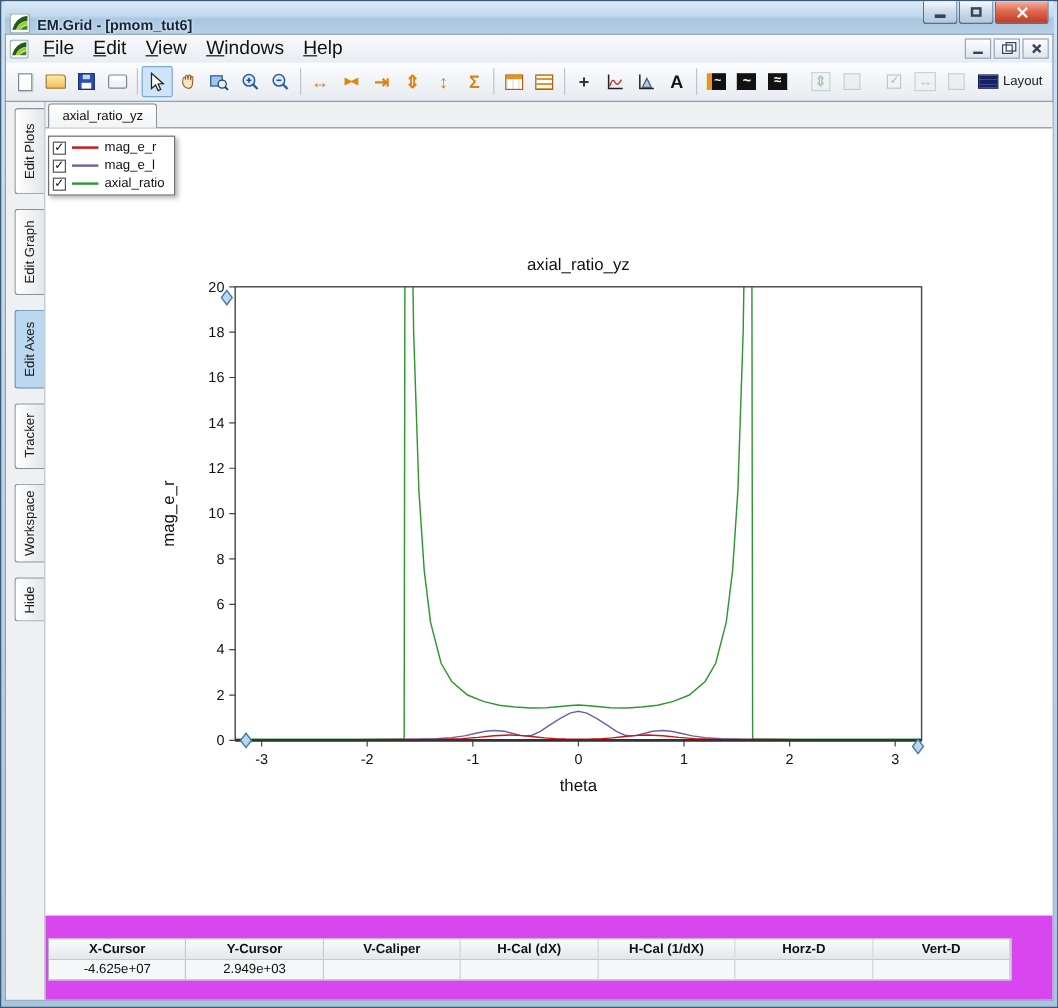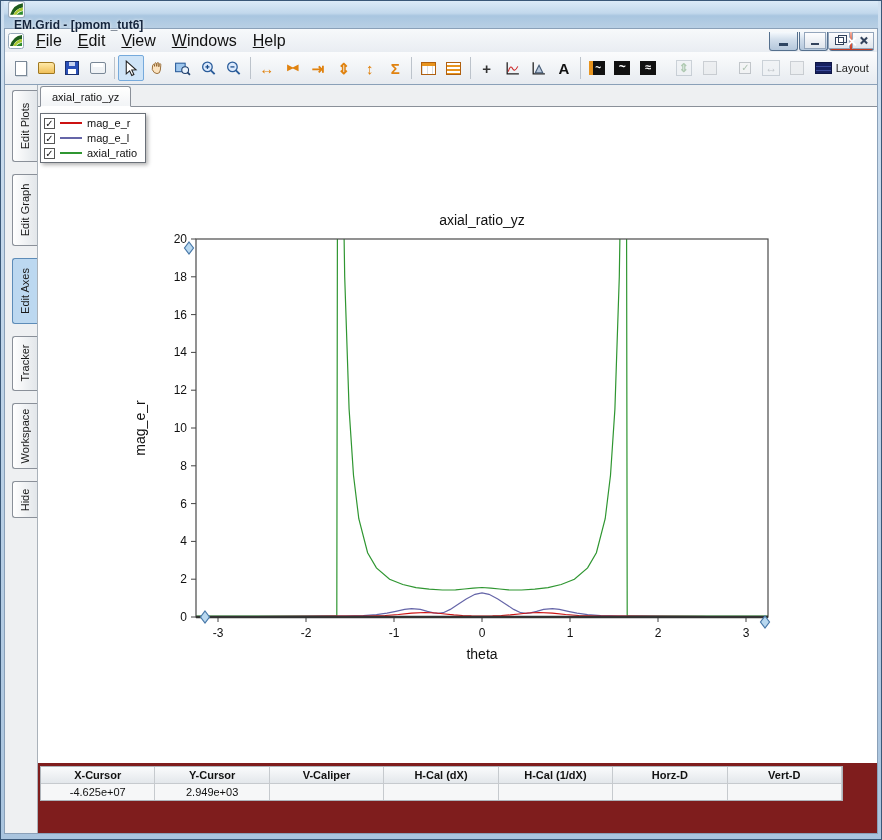--- a/index.html
+++ b/index.html
@@ -1,21 +1,21 @@
 <!DOCTYPE html>
 <html><head>
 <meta charset="utf-8">
 <style>
   html,body{margin:0;padding:0;background:#9aa4ae;font-family:"Liberation Sans",sans-serif;}
   *{box-sizing:border-box;}
   .window{position:relative;width:882px;height:840px;border:1px solid #3a5878;
     background:linear-gradient(#cfe0f0,#a9c4de);padding:0 3px 3px;overflow:hidden;}
   
-  .titlebar{height:27px;display:flex;align-items:flex-start;padding:0 4px;
-    background:linear-gradient(180deg,#dcebf8 0%,#c2d8ec 45%,#a9c6e0 55%,#b8cfe4 100%);flex-direction:column;}
+  .titlebar{height:27px;display:flex;align-items:flex-end;padding:0 4px;
+    background:linear-gradient(180deg,#dcebf8 0%,#c2d8ec 45%,#a9c6e0 55%,#b8cfe4 100%);}
   .app-icon{width:17px;height:17px;flex:0 0 auto;}
   .title-text{font-size:12px;font-weight:bold;color:#14243c;margin-left:6px;
     text-shadow:0 0 3px rgba(255,255,255,.9);}
   .caption-buttons{margin-left:auto;display:flex;align-self:flex-start;}
   .cap-btn{width:29px;height:19px;border:1px solid #55708e;border-top:none;border-radius:0 0 3px 3px;
     background:linear-gradient(#f6fafd,#cfdcea 45%,#b4c7db);display:flex;align-items:center;justify-content:center;margin-left:1px;}
   .cap-close{width:45px;background:linear-gradient(#f4b4a4,#dd6a50 45%,#c23a22);}
   .i-minbar{width:9px;height:3px;background:#2e4562;margin-top:6px;}
   .i-maxsq{width:9px;height:8px;border:2px solid #2e4562;}
   .i-x{position:relative;width:11px;height:11px;}
@@ -95,21 +95,21 @@
   .chart-svg{display:block;}
   
   .legend{position:absolute;left:2px;top:6px;z-index:4;background:#fff;border:1px solid #6a7078;
     box-shadow:2px 2px 4px rgba(0,0,0,.3);padding:3px 8px 3px 3px;display:flex;flex-direction:column;gap:3px;}
   .lg-row{display:flex;align-items:center;gap:5px;}
   .cbx{width:11px;height:11px;border:1px solid #555;background:#fff;font-size:10px;line-height:9px;text-align:center;color:#111;flex:0 0 auto;}
   .cbx.checked::after{content:"✓";}
   .lg-line{width:22px;height:2px;flex:0 0 auto;}
   .lg-label{font-size:11px;color:#111;}
   
-  .status-wrap{position:absolute;left:0;right:0;bottom:0;height:70px;background:#7f1d1d;padding-top:3px;}
+  .status-wrap{position:absolute;left:0;right:0;bottom:0;height:70px;background:#d946ef;padding-top:19px;}
   .status-table{display:grid;grid-template-columns:repeat(7,1fr);margin:0 34px 0 2px;
     border:1px solid #aeb4ba;background:#fff;}
   .st-h{background:linear-gradient(#fafbfc,#e3e7eb);font-weight:bold;font-size:11px;color:#111;
     text-align:center;padding:2px 0;border-right:1px solid #c6cace;}
   .st-v{background:#f6f7f8;font-size:11px;color:#111;text-align:center;height:17px;line-height:17px;
     border-right:1px solid #c6cace;border-top:1px solid #c6cace;}
   .defs-holder{position:absolute;width:0;height:0;overflow:hidden;}
 </style>
 </head>
 <body>

